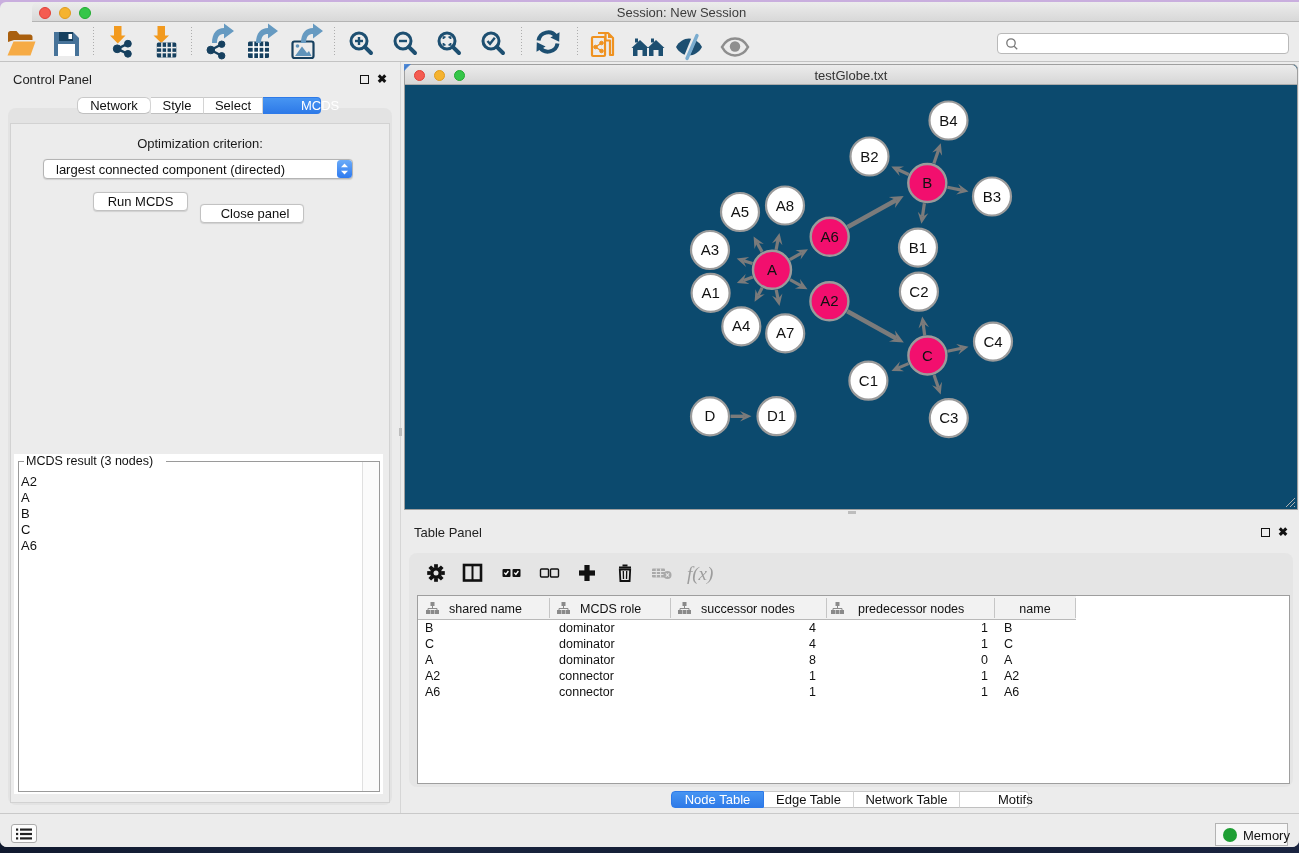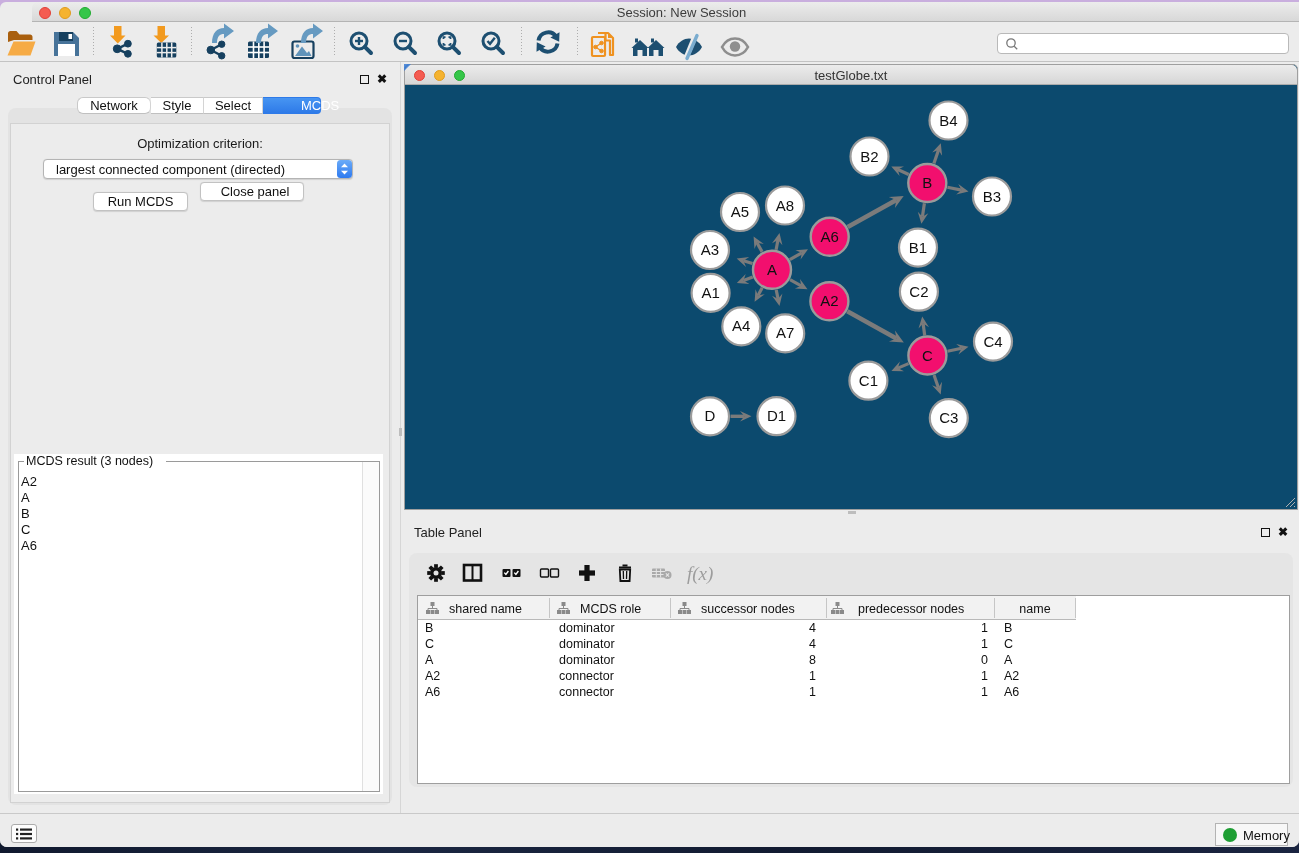--- a/index.html
+++ b/index.html
@@ -228,21 +228,21 @@
     <div class="abs" style="left:12px;top:2px;font-size:13px;color:#111;">largest connected component (directed)</div>
     <div class="abs" style="right:0px;top:0px;width:15px;height:18px;background:linear-gradient(#6babf8,#2e7af0);border-radius:3.5px;">
       <svg width="15" height="18" viewBox="0 0 15 18">
         <path d="M4,7.2 L7.5,3.4 L11,7.2 Z" fill="#fff"></path>
         <path d="M4,10.8 L7.5,14.6 L11,10.8 Z" fill="#fff"></path>
       </svg>
     </div>
   </div>
 
   <div class="abs" style="left:93px;top:130px;width:95px;height:19px;background:#fff;border:1px solid #c2c2c2;border-radius:4px;box-shadow:0 0.5px 1px rgba(0,0,0,0.12);text-align:center;font-size:13px;line-height:17px;color:#111;">Run MCDS</div>
-  <div class="abs" style="left:200px;top:120px;width:104px;height:19px;background:#fff;border:1px solid #c2c2c2;border-radius:4px;box-shadow:0 0.5px 1px rgba(0,0,0,0.12);text-align:center;font-size:13px;line-height:17px;color:#111;padding-left:6px;">Close panel</div>
+  <div class="abs" style="left:200px;top:142px;width:104px;height:19px;background:#fff;border:1px solid #c2c2c2;border-radius:4px;box-shadow:0 0.5px 1px rgba(0,0,0,0.12);text-align:center;font-size:13px;line-height:17px;color:#111;padding-left:6px;">Close panel</div>
 
   <div class="abs" style="left:14px;top:392px;width:369px;height:340px;background:#fff;"></div>
 
   <div class="abs" style="left:18px;top:399px;width:362px;height:331px;border:1px solid #9a9a9a;"></div>
   <div class="abs" style="left:24px;top:392px;width:142px;height:14px;background:#fff;font-size:12.5px;color:#111;padding-left:2px;">MCDS result (3 nodes)</div>
 
   <div class="abs" style="left:362px;top:400px;width:17px;height:329px;background:#fbfbfb;border-left:1px solid #e0e0e0;"></div>
 
   <div class="abs" style="left:21px;top:412px;font-size:13px;color:#111;line-height:16px;">A2<br>A<br>B<br>C<br>A6</div>
 </div>
@@ -485,20 +485,26 @@
       <div style="position:relative;height:16px;">
           <span style="position:absolute;left:7px;">A6</span>
           <span style="position:absolute;left:141px;">connector</span>
           <span style="position:absolute;left:340px;width:58px;text-align:right;">1</span>
           <span style="position:absolute;left:510px;width:60px;text-align:right;">1</span>
           <span style="position:absolute;left:586px;">A6</span>
         </div>
     </div>
   </div>
 
+  <div class="seg" style="left:269px;top:276px;">
+    <div class="selected" style="width:93px;">Node Table</div>
+    <div style="width:90px;">Edge Table</div>
+    <div style="width:106px;">Network Table</div>
+    <div style="width:69px;">Motifs</div>
+  </div>
 </div>
 
 <div class="abs" style="left:848px;top:511px;width:8px;height:3px;background:#bdbdbd;"></div>
 
 <div class="abs" style="left:0;top:813px;width:1299px;height:34px;background:#ececec;border-top:1px solid #c9c9c9;border-radius:0 0 7px 7px;">
   <div class="abs" style="left:11px;top:10px;width:26px;height:19px;background:#fdfdfd;border:1px solid #ababab;border-radius:3px;">
     <svg width="16" height="12" viewBox="0 0 16 12" style="position:absolute;left:4px;top:3px">
       <g fill="#222">
         <rect x="0" y="0.5" width="2.2" height="2.2"></rect>
           <rect x="0" y="4.9" width="2.2" height="2.2"></rect>

